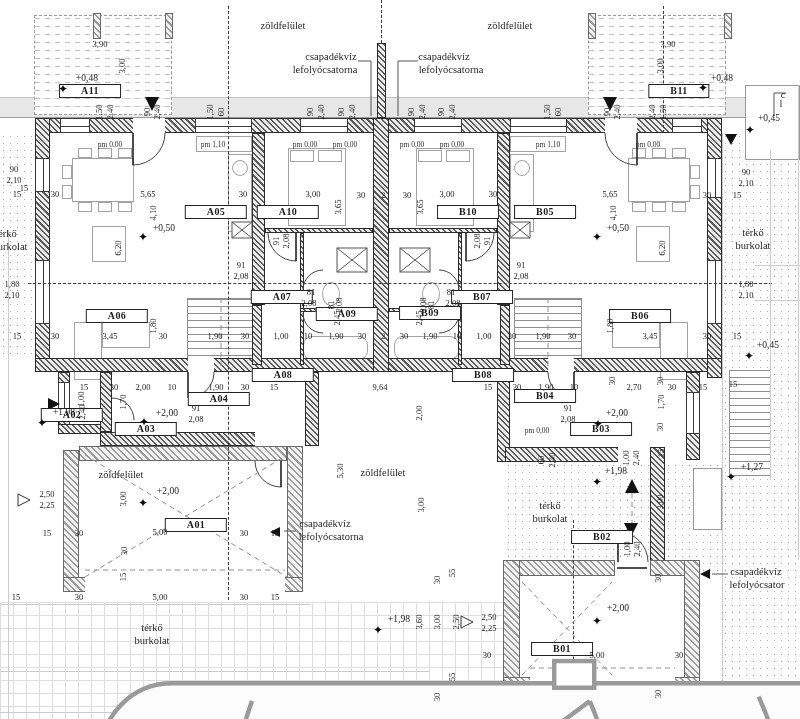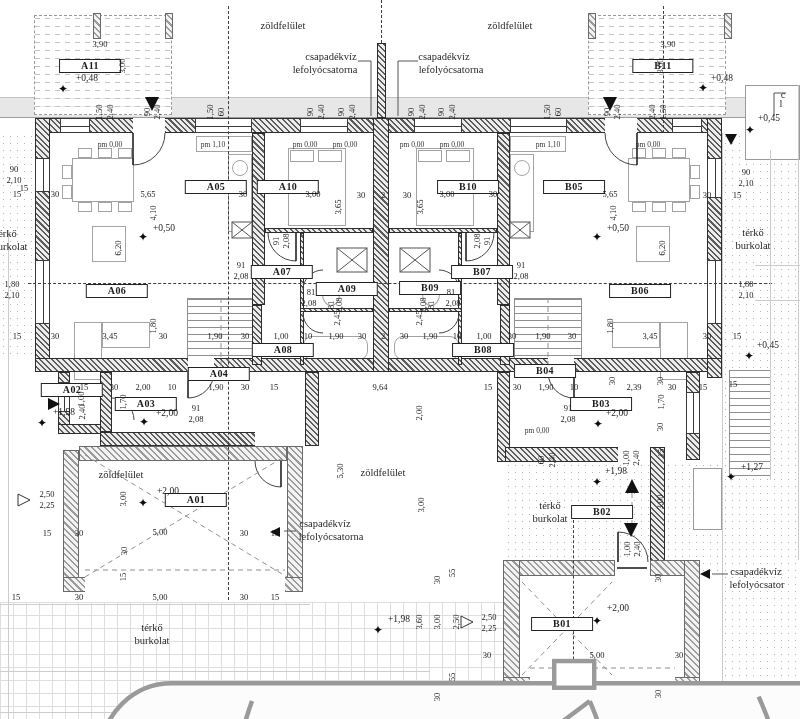--- a/index.html
+++ b/index.html
@@ -22,21 +22,21 @@
   .oval{border-radius:50%;}
   .tub{border-radius:9px;}
   .stair{background:repeating-linear-gradient(0deg,#fff 0 6px,#8f8f8f 6px 7px);border:1px solid #8f8f8f;}
   .cl{border-left:1px dashed #3d3d3d;width:0;}
   .clh{border-top:1px dashed #3d3d3d;height:0;}
   .ll{background:#cccccc;}
   .nb{background:#fff;border:1px solid #9a9a9a;}
   
   .lbl{position:absolute;transform:translate(-50%,-50%);white-space:nowrap;line-height:1;z-index:30;}
   .vert{transform:translate(-50%,-50%) rotate(-90deg);}
-  .room{font-size:10px;font-weight:bold;border:1px solid #222;background:#fff;padding:1px 21px;letter-spacing:.4px;}
+  .room{font-size:10px;font-weight:bold;border:1px solid #222;background:#fff;padding:1px 21px;letter-spacing:.4px;margin-top:25px;}
   .dim{font-size:8.5px;}
   .elev{font-size:9.5px;}
   .note{font-size:10.5px;color:#2a2a2a;}
   .pm{font-size:7.5px;color:#333;}
   .bm{font-size:12px;color:#0d0d0d;z-index:31;}
   svg.gfx{position:absolute;left:0;top:0;z-index:25;pointer-events:none;}
 </style>
 </head>
 <body>
 
@@ -257,25 +257,25 @@
     <span class="lbl bm" style="left: 144px; top: 422px;">✦</span>
     <span class="lbl bm" style="left: 598px; top: 424px;">✦</span>
     <span class="lbl bm" style="left: 143px; top: 503px;">✦</span>
     <span class="lbl bm" style="left: 597px; top: 482px;">✦</span>
     <span class="lbl bm" style="left: 378px; top: 630px;">✦</span>
     <span class="lbl bm" style="left: 597px; top: 621px;">✦</span>
     <span class="lbl bm" style="left: 750px; top: 130px;">✦</span>
     <span class="lbl bm" style="left: 749px; top: 356px;">✦</span>
     <span class="lbl bm" style="left: 731px; top: 477px;">✦</span>
     <span class="lbl room" style="left: 90px; top: 66px;">A11</span>
-    <span class="lbl room" style="left: 663px; top: 66px;">B11</span>
+    <span class="lbl room" style="left: 679px; top: 66px;">B11</span>
     <span class="lbl room" style="left: 216px; top: 187px;">A05</span>
     <span class="lbl room" style="left: 288px; top: 187px;">A10</span>
     <span class="lbl room" style="left: 468px; top: 187px;">B10</span>
-    <span class="lbl room" style="left: 574px; top: 187px;">B05</span>
+    <span class="lbl room" style="left: 545px; top: 187px;">B05</span>
     <span class="lbl room" style="left: 282px; top: 272px;">A07</span>
     <span class="lbl room" style="left: 482px; top: 272px;">B07</span>
     <span class="lbl room" style="left: 347px; top: 289px;">A09</span>
     <span class="lbl room" style="left: 430px; top: 288px;">B09</span>
     <span class="lbl room" style="left: 117px; top: 291px;">A06</span>
     <span class="lbl room" style="left: 640px; top: 291px;">B06</span>
     <span class="lbl room" style="left: 283px; top: 350px;">A08</span>
     <span class="lbl room" style="left: 483px; top: 350px;">B08</span>
     <span class="lbl room" style="left: 219px; top: 374px;">A04</span>
     <span class="lbl room" style="left: 545px; top: 371px;">B04</span>
@@ -381,21 +381,21 @@
     <span class="lbl dim" style="left: 143px; top: 387px;">2,00</span>
     <span class="lbl dim" style="left: 172px; top: 387px;">10</span>
     <span class="lbl dim" style="left: 216px; top: 387px;">1,90</span>
     <span class="lbl dim" style="left: 245px; top: 387px;">30</span>
     <span class="lbl dim" style="left: 274px; top: 387px;">15</span>
     <span class="lbl dim" style="left: 380px; top: 387px;">9,64</span>
     <span class="lbl dim" style="left: 488px; top: 387px;">15</span>
     <span class="lbl dim" style="left: 517px; top: 387px;">30</span>
     <span class="lbl dim" style="left: 546px; top: 387px;">1,90</span>
     <span class="lbl dim" style="left: 574px; top: 387px;">10</span>
-    <span class="lbl dim" style="left: 634px; top: 387px;">2,39</span>
+    <span class="lbl dim" style="left: 634px; top: 387px;">2,70</span>
     <span class="lbl dim" style="left: 672px; top: 387px;">30</span>
     <span class="lbl dim" style="left: 703px; top: 387px;">15</span>
     <span class="lbl dim" style="left: 196px; top: 408px;">91</span>
     <span class="lbl dim" style="left: 196px; top: 419px;">2,08</span>
     <span class="lbl dim" style="left: 568px; top: 408px;">91</span>
     <span class="lbl dim" style="left: 568px; top: 419px;">2,08</span>
     <span class="lbl dim" style="left: 241px; top: 265px;">91</span>
     <span class="lbl dim" style="left: 241px; top: 276px;">2,08</span>
     <span class="lbl dim" style="left: 521px; top: 265px;">91</span>
     <span class="lbl dim" style="left: 521px; top: 276px;">2,08</span>

